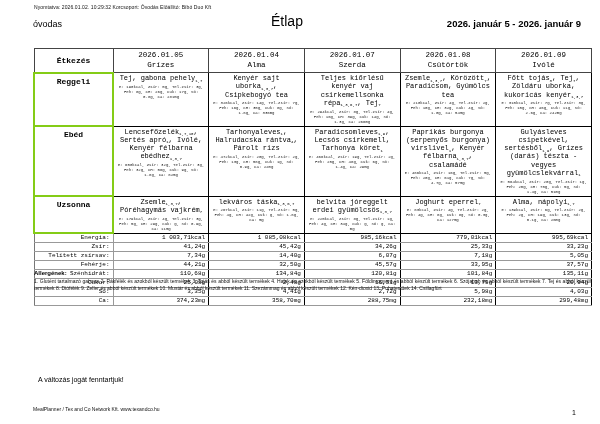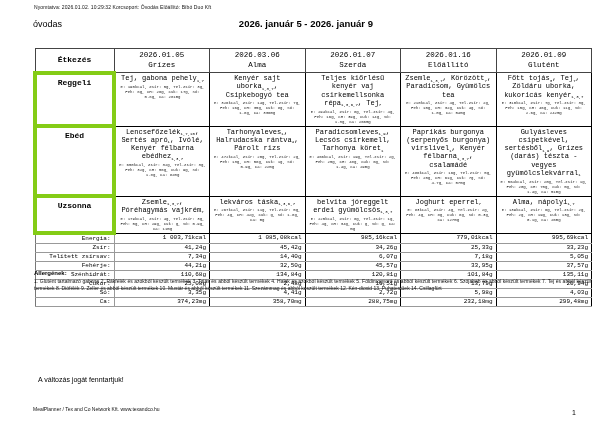--- a/index.html
+++ b/index.html
@@ -3,36 +3,36 @@
 <meta charset="utf-8">
 <title>Étlap</title>
 <style>
   * { box-sizing: border-box; margin: 0; padding: 0; }
   html,body { background:#fff; }
   .page {
     position: relative; width: 600px; height: 424px; background: #fff;
     font-family: "Liberation Sans", sans-serif; color: #000; overflow: hidden;
   }
   .meta-line { position:absolute; left:34px; top:4px; font-size:5px; color:#111; letter-spacing:.1px; }
-  .header-band { position:absolute; left:33px; right:1px; top:10px; height:19px;
-    display:flex; align-items:flex-end; }
+  .header-band { position:absolute; left:33px; right:19px; top:10px; height:19px;
+    display:flex; align-items:flex-end;justify-content:space-between; }
   .group-label { font-size:9px; width:150px; text-align:left; }
   .doc-title { flex:1; text-align:center; font-size:14px; }
   .date-range { width:190px; text-align:right; font-size:9.5px; font-weight:bold; white-space:nowrap; }
 
   table.menu { position:absolute; left:33px; top:48px; width:559px;
     border-collapse:collapse; table-layout:fixed;font-family:Liberation Mono, monospace; }
   col.c-label { width:79px; }
   .menu th, .menu td { overflow:hidden; }
   .menu th { border:1px solid #444; font-weight:normal; font-size:7.5px; text-align:center; vertical-align:middle; }
   .menu th.corner { font-weight:bold; font-size:8px; }
   .row-days { height:24px; }
   .day-date { line-height:1.3; }
   .day-name { line-height:1.2; }
-  td.meal-label { border:4px solid #84cc16; font-weight:bold; font-size:8px;
+  td.meal-label { border:2px solid #84cc16; font-weight:bold; font-size:8px;
     text-align:center; vertical-align:top; padding-top:3px; }
   td.meal-cell { border:1.5px solid #000; vertical-align:top; text-align:center; padding:1px 2px 1px 2px; }
   .dish { font-size:7px; line-height:1.18; }
   .dish sub { font-size:4px; vertical-align:baseline; position:relative; top:1.5px; }
   .nutri { font-size:4px; color:#222; line-height:1.25; margin-top:2.5px; padding:0 1px; }
   tr.sum-row { height:9px; }
   td.sum-label { border:1px solid #999; border-left:1px solid #777; font-size:6px;
     text-align:right; padding:0 3px; line-height:8px; white-space:nowrap; }
   td.sum-val { border:1px solid #999; border-left:1.5px solid #000; border-right:1.5px solid #000;
     font-size:6px; text-align:right; padding:0 3px; line-height:8px; white-space:nowrap; }
@@ -47,54 +47,55 @@
 </style>
 </head>
 <body>
 
 <div class="page">
 
   <div class="meta-line">Nyomtatva: 2026.01.02. 10:29:32 Korcsoport: Óvodás Előállító: Bíbó Duo Kft</div>
 
   <div class="header-band">
     <div class="group-label">óvodas</div>
+    <div class="doc-title">Étlap</div>
     <div class="date-range">2026. január 5 - 2026. január 9</div>
   </div>
 
   <table class="menu" id="menu-table">
     <colgroup>
       <col class="c-label">
         <col>
         <col>
         <col>
         <col>
         <col>
     </colgroup>
     <thead>
       <tr class="row-days">
         <th class="corner">Étkezés</th>
       <th>
             <div class="day-date">2026.01.05</div>
             <div class="day-name">Grízes</div>
           </th>
           <th>
-            <div class="day-date">2026.03.06</div>
+            <div class="day-date">2026.01.04</div>
             <div class="day-name">Alma</div>
           </th>
           <th>
             <div class="day-date">2026.01.07</div>
             <div class="day-name">Szerda</div>
           </th>
           <th>
-            <div class="day-date">2026.01.16</div>
-            <div class="day-name">Előállító</div>
+            <div class="day-date">2026.01.08</div>
+            <div class="day-name">Csütörtök</div>
           </th>
           <th>
             <div class="day-date">2026.01.09</div>
-            <div class="day-name">Glutént</div>
+            <div class="day-name">Ivólé</div>
           </th>
         </tr>
     </thead>
     <tbody id="menu-body">
         <tr style="height: 46px;">
           <td class="meal-label">Reggeli</td>
           <td class="meal-cell">
             <div class="dish">Tej, gabona pehely<sub>1,7</sub></div>
             <div class="nutri">E: 190kcal, Zsír: 5g, Tel.zsír: 3g, Feh: 8g, CH: 26g, Cuk: 17g, Só: 0.8g, Ca: 281mg</div>
           </td>

